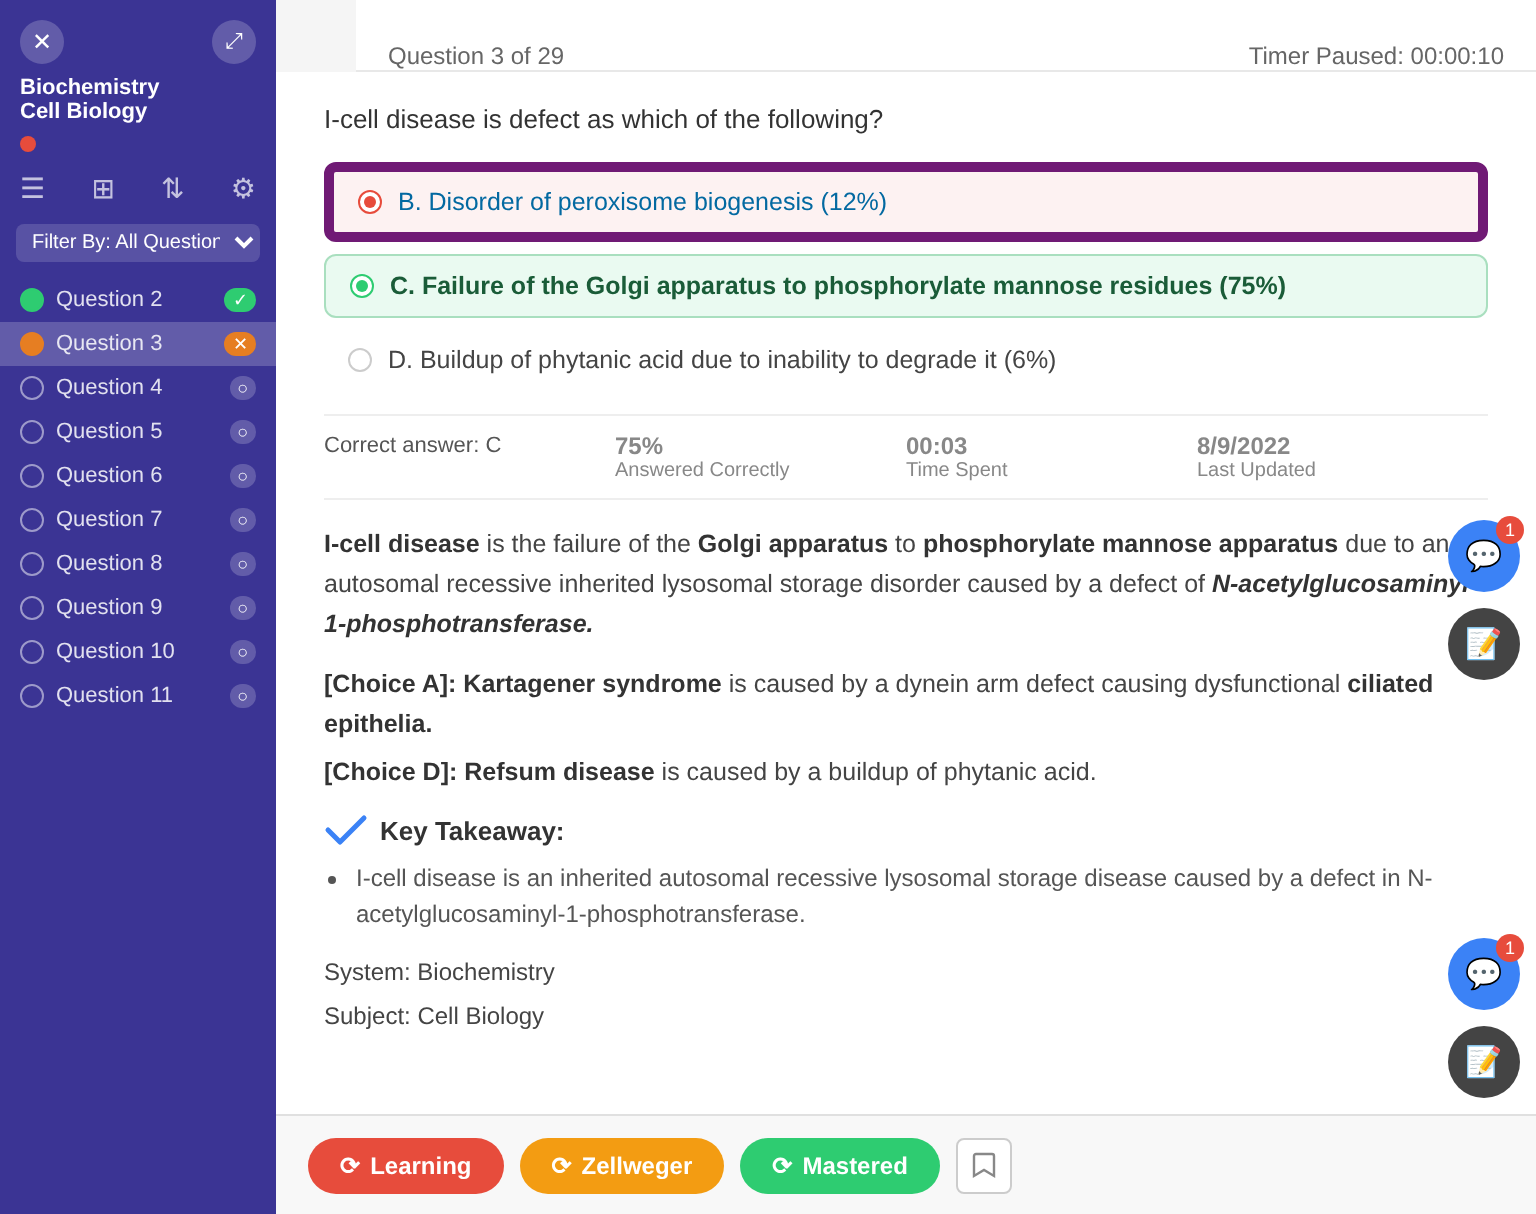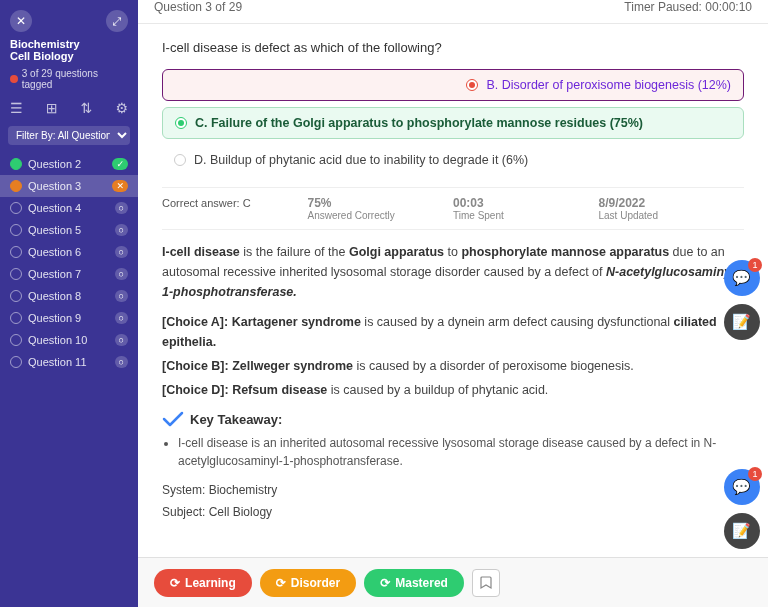--- a/index.html
+++ b/index.html
@@ -32,36 +32,36 @@
     .q-item .q-left { display: flex; align-items: center; gap: 6px; }
     .q-circle { width: 12px; height: 12px; border-radius: 50%; border: 1.5px solid rgba(255,255,255,0.5); flex-shrink: 0; }
     .q-circle.filled-green { background: #2ecc71; border-color: #2ecc71; }
     .q-circle.filled-orange { background: #e67e22; border-color: #e67e22; }
     .q-badge { font-size: 9px; padding: 1px 4px; border-radius: 8px; }
     .q-badge.green { background: #2ecc71; color: white; }
     .q-badge.orange { background: #e67e22; color: white; }
     .q-badge.gray { background: rgba(255,255,255,0.2); color: white; }
 
     
-    .top-bar { height: 24px; background: white; border-bottom: 1px solid #e8e8e8; display: flex; align-items: flex-start; justify-content: space-between; padding: 0 16px; flex-shrink: 0; }
+    .top-bar { height: 36px; background: white; border-bottom: 1px solid #e8e8e8; display: flex; align-items: flex-end; justify-content: space-between; padding: 0 16px; flex-shrink: 0; margin-left: 40px; }
     .top-bar-left { font-size: 12px; color: #666; }
     .top-bar-right { font-size: 12px; color: #666; }
 
     
     .content-wrap { flex: 1; display: flex; flex-direction: column; overflow: hidden; }
     .content { flex: 1; overflow-y: auto; padding: 16px 24px; background: white; }
     .content::-webkit-scrollbar { width: 6px; }
     .content::-webkit-scrollbar-track { background: #f1f1f1; }
     .content::-webkit-scrollbar-thumb { background: #ccc; border-radius: 3px; }
 
     .question-text { font-size: 13px; color: #333; margin-bottom: 14px; font-weight: 500; }
 
     .answer-option { display: flex; align-items: center; padding: 8px 12px; margin-bottom: 6px; border-radius: 6px; font-size: 12.5px; color: #444; }
     .answer-option.correct { background: #eafaf1; border: 1px solid #a9dfbf; color: #1a5c38; }
-    .answer-option.incorrect { background: #fdf2f2; border: 1px solid #701a75; color: #6d28d9; justify-content: flex-end; }
+    .answer-option.incorrect { background: #fdf2f2; border: 5px solid #701a75; color: #0369a1; }
     .answer-option.neutral { background: transparent; }
     .radio-dot { width: 12px; height: 12px; border-radius: 50%; border: 1.5px solid #ccc; margin-right: 8px; flex-shrink: 0; }
     .radio-dot.red { border-color: #e74c3c; background: white; position: relative; }
     .radio-dot.red::after { content: ''; position: absolute; top: 2px; left: 2px; width: 6px; height: 6px; border-radius: 50%; background: #e74c3c; }
     .radio-dot.green { border-color: #2ecc71; background: white; position: relative; }
     .radio-dot.green::after { content: ''; position: absolute; top: 2px; left: 2px; width: 6px; height: 6px; border-radius: 50%; background: #2ecc71; }
 
     .stats-row { display: flex; align-items: flex-start; gap: 0; margin: 12px 0; border-top: 1px solid #eee; border-bottom: 1px solid #eee; padding: 8px 0; }
     .stat-block { flex: 1; font-size: 11px; }
     .stat-label { color: #e74c3c; font-weight: 600; font-size: 12px; }
@@ -103,21 +103,20 @@
     <div class="sidebar-header">
       <button class="sidebar-close">✕</button>
       <button class="sidebar-expand">⤢</button>
     </div>
     <div class="sidebar-title">
       <div class="subject">Biochemistry</div>
       <div class="topic">Cell Biology</div>
     </div>
     <div class="sidebar-badge">
       <div class="red-dot"></div>
-      <span class="badge-text">3 of 29 questions tagged</span>
     </div>
     <div class="sidebar-icons">
       <button class="sidebar-icon-btn">☰</button>
       <button class="sidebar-icon-btn">⊞</button>
       <button class="sidebar-icon-btn">⇅</button>
       <button class="sidebar-icon-btn">⚙</button>
     </div>
     <div class="sidebar-filter">
       <select>
         <option>Filter By: All Questions</option>
@@ -245,23 +244,20 @@
           <div class="stat-label gray">8/9/2022</div>
           <div class="stat-sub">Last Updated</div>
         </div>
       </div>
 
       <p class="explanation">
         <b>I-cell disease</b> is the failure of the <b>Golgi apparatus</b> to <b>phosphorylate mannose apparatus</b> due to an autosomal recessive inherited lysosomal storage disorder caused by a defect of <i><b>N-acetylglucosaminyl-1-phosphotransferase.</b></i>
       </p>
       <p class="choice-line">
         <b>[Choice A]: Kartagener syndrome</b> is caused by a dynein arm defect causing dysfunctional <b>ciliated epithelia.</b>
-      </p>
-      <p class="choice-line">
-        <b>[Choice B]: Zellweger syndrome</b> is caused by a disorder of peroxisome biogenesis.
       </p>
       <p class="choice-line">
         <b>[Choice D]: Refsum disease</b> is caused by a buildup of phytanic acid.
       </p>
 
       <div class="key-takeaway">
         <div class="key-takeaway-title">
           <svg width="22" height="18" viewBox="0 0 22 18">
             <polyline points="2,9 8,15 20,3" fill="none" stroke="#3b82f6" stroke-width="2.5" stroke-linecap="round" stroke-linejoin="round"></polyline>
           </svg>
@@ -280,21 +276,21 @@
     </div>
 
     <div class="bottom-bar">
       <div class="bottom-btns">
         <button class="bottom-btn btn-learning">
           <span>⟳</span>
           <span>Learning</span>
         </button>
         <button class="bottom-btn btn-reviewing">
           <span>⟳</span>
-          <span>Disorder</span>
+          <span>Zellweger</span>
         </button>
         <button class="bottom-btn btn-mastered">
           <span>⟳</span>
           <span>Mastered</span>
         </button>
         <button class="btn-bookmark">
           <svg width="12" height="14" viewBox="0 0 12 14">
             <path d="M2,1 h8 a1,1 0 0,1 1,1 v10 l-5,-3 l-5,3 v-10 a1,1 0 0,1 1,-1 z" fill="none" stroke="#888" stroke-width="1.2"></path>
           </svg>
         </button>

